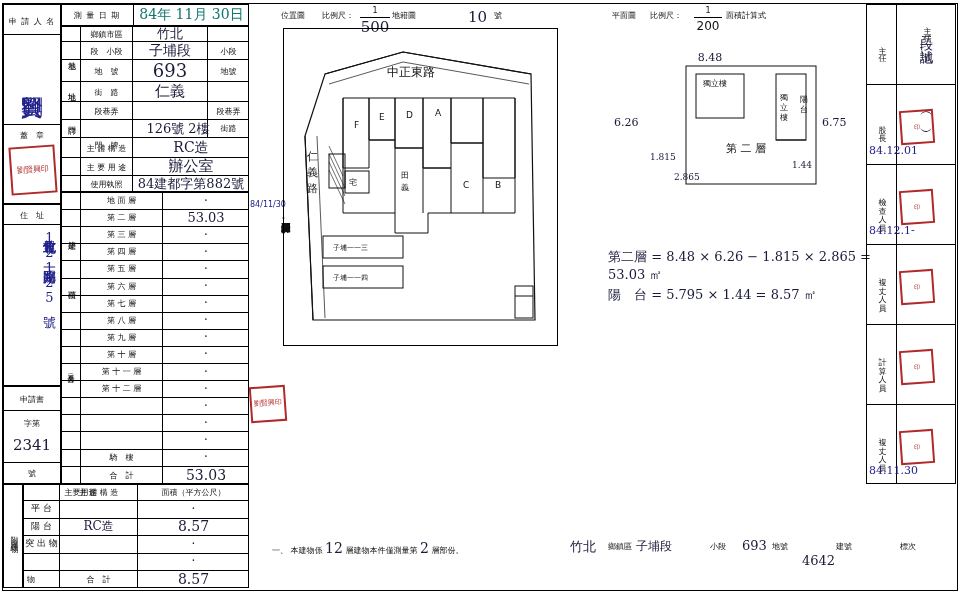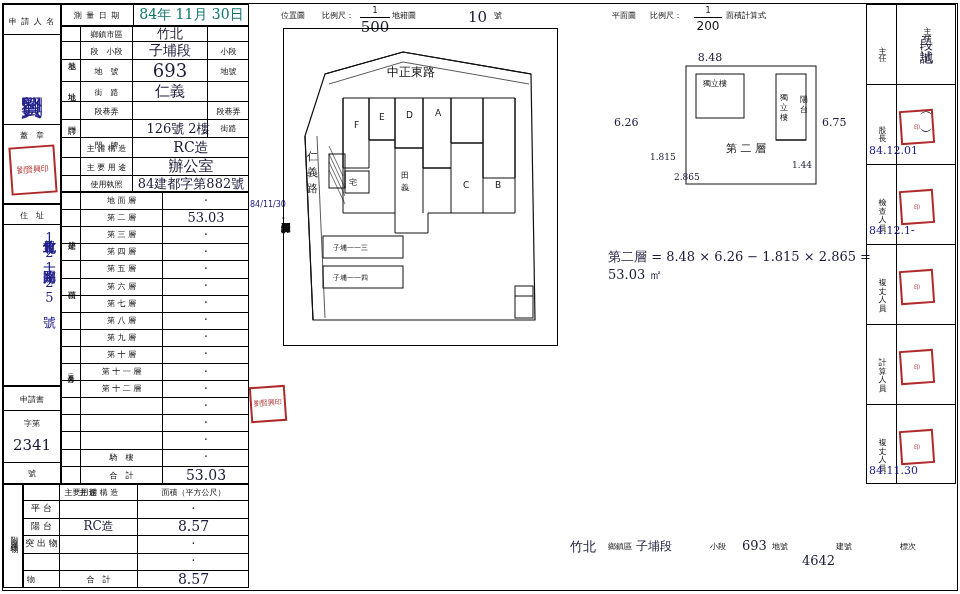--- a/index.html
+++ b/index.html
@@ -300,20 +300,21 @@
     </g>
   </svg>
   <div class="t ctr hw" style="left:690px;top:50px;width:40px;height:14px;font-size:11px;">8.48</div>
   <div class="t hw" style="left:614px;top:116px;width:30px;height:14px;font-size:11px;">6.26</div>
   <div class="t hw" style="left:822px;top:116px;width:30px;height:14px;font-size:11px;">6.75</div>
   <div class="t hw" style="left:650px;top:152px;width:36px;height:14px;font-size:9px;">1.815</div>
   <div class="t hw" style="left:674px;top:172px;width:36px;height:14px;font-size:9px;">2.865</div>
   <div class="t hw" style="left:792px;top:160px;width:36px;height:14px;font-size:9px;">1.44</div>
 
   <div class="t hw" style="left:608px;top:248px;width:300px;height:20px;font-size:13px;">第二層 = 8.48 × 6.26 − 1.815 × 2.865 = 53.03 ㎡</div>
+  <div class="t hw" style="left:608px;top:286px;width:300px;height:20px;font-size:13px;">陽　台 = 5.795 × 1.44 = 8.57 ㎡</div>
 
   <div class="bx" style="left:866px;top:4px;width:90px;height:480px;"></div>
   <div class="line" style="left:896px;top:4px;width:1px;height:480px;"></div>
   <div id="signoff-rows">
       <div class="line" style="left: 866px; top: 84px; width: 90px; height: 1px;"></div>
       <div class="t ctr xs" style="left: 866px; top: 12px; width: 30px; height: 64px; writing-mode: vertical-rl; text-orientation: upright;">主　任</div>
       <div class="t ctr hw" style="left: 897px; top: 10px; width: 58px; height: 46px; writing-mode: vertical-rl; text-orientation: upright; font-size: 13px;">二段　試地</div>
       <div class="line" style="left: 866px; top: 164px; width: 90px; height: 1px;"></div>
       <div class="t ctr xs" style="left: 866px; top: 92px; width: 30px; height: 64px; writing-mode: vertical-rl; text-orientation: upright;">股　長</div>
       <div class="t ctr hw" style="left: 897px; top: 90px; width: 58px; height: 46px; writing-mode: vertical-rl; text-orientation: upright; font-size: 13px;">（　）</div>
@@ -328,20 +329,28 @@
       <div class="stamp" style="left: 900px; top: 270px; width: 30px; height: 30px; font-size: 6px;">印</div>
       <div class="line" style="left: 866px; top: 404px; width: 90px; height: 1px;"></div>
       <div class="t ctr xs" style="left: 866px; top: 332px; width: 30px; height: 64px; writing-mode: vertical-rl; text-orientation: upright;">計 算 人 員</div>
       <div class="stamp" style="left: 900px; top: 350px; width: 30px; height: 30px; font-size: 6px;">印</div>
       <div class="t ctr xs" style="left: 866px; top: 412px; width: 30px; height: 64px; writing-mode: vertical-rl; text-orientation: upright;">複 丈 人 員</div>
       <div class="t hw" style="left: 869px; top: 464px; width: 86px; height: 16px; font-size: 11px; color: rgb(32, 32, 138);">84.11.30</div>
       <div class="stamp" style="left: 900px; top: 430px; width: 30px; height: 30px; font-size: 6px;">印</div>
     </div>
   <div class="t ctr xs" style="left:897px;top:6px;width:58px;height:36px;writing-mode:vertical-rl;text-orientation:upright;">主　任</div>
 
+  <div class="t xs" style="left:272px;top:540px;width:600px;height:16px;">
+    <span>一、</span>
+    <span>本建物係</span>
+    <span class="hw" style="font-size:14px;">12</span>
+    <span>層建物本件僅測量第</span>
+    <span class="hw" style="font-size:14px;">2</span>
+    <span>層部份。</span>
+  </div>
   <div class="t hw" style="left:570px;top:538px;width:30px;height:16px;font-size:13px;">竹北</div>
   <div class="t xs" style="left:608px;top:541px;width:30px;height:14px;">鄉鎮區</div>
   <div class="t hw" style="left:636px;top:538px;width:44px;height:16px;font-size:12px;">子埔段</div>
   <div class="t xs" style="left:710px;top:541px;width:30px;height:14px;">小段</div>
   <div class="t hw" style="left:742px;top:538px;width:30px;height:16px;font-size:13px;">693</div>
   <div class="t xs" style="left:772px;top:541px;width:30px;height:14px;">地號</div>
   <div class="t hw" style="left:802px;top:538px;width:34px;height:16px;font-size:13px;margin-top:15px;">4642</div>
   <div class="t xs" style="left:836px;top:541px;width:30px;height:14px;">建號</div>
   <div class="t xs" style="left:900px;top:541px;width:34px;height:14px;">標次</div>
 

